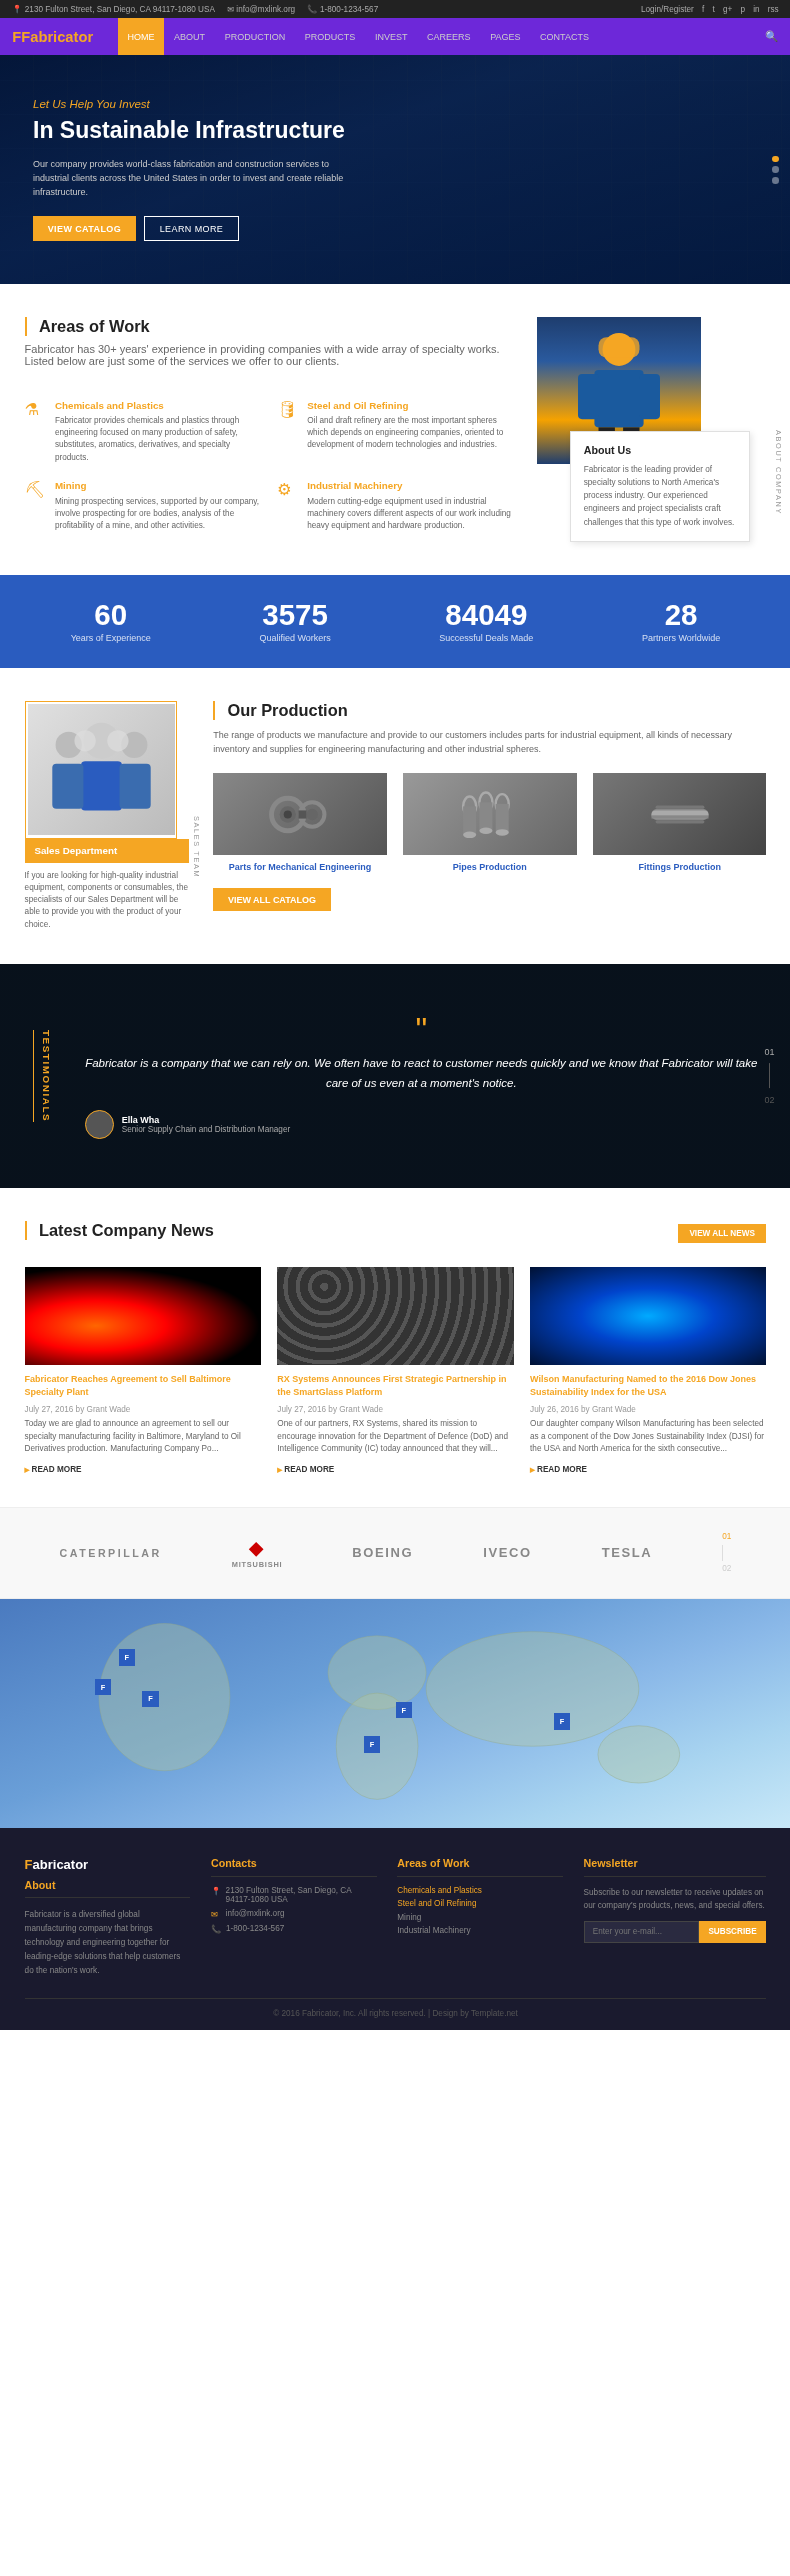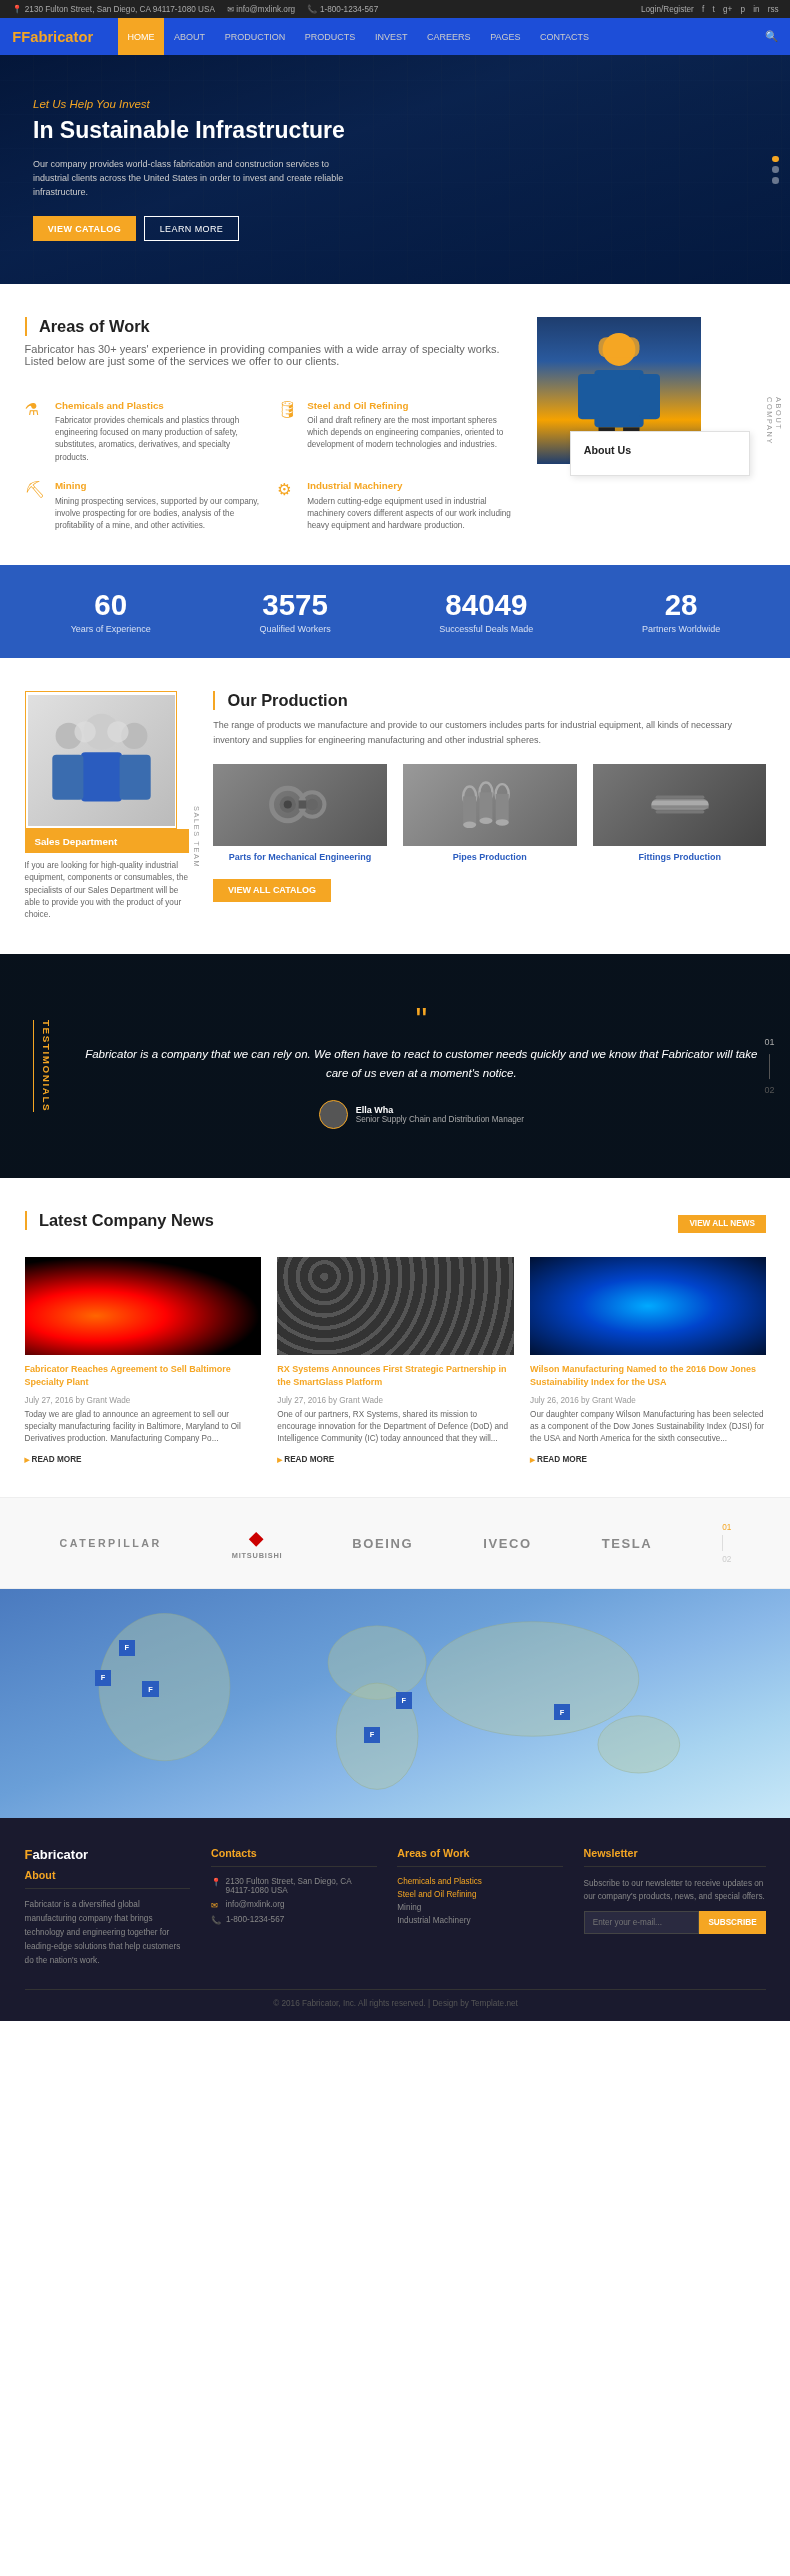--- a/index.html
+++ b/index.html
@@ -14,21 +14,21 @@
       display: flex;
       justify-content: space-between;
       align-items: center;
     }
     .top-bar-left { display: flex; gap: 12.3px; }
     .top-bar-right { display: flex; gap: 8.2px; align-items: center; }
     .top-bar a { color: #aaa; text-decoration: none; }
 
     
     .navbar {
-      background: #1d4ed8;
+      background: #6d28d9;
       display: flex;
       align-items: center;
       padding: 0 12.3px;
       height: 37px;
     }
     .logo {
       color: #fff;
       font-size: 14.7px;
       font-weight: bold;
       margin-right: 24.6px;
@@ -182,21 +182,21 @@
       font-weight: bold;
       text-transform: uppercase;
       letter-spacing: 1.6px;
       margin-right: 33px;
       border-left: 1.6px solid #f5a623;
       padding-left: 6.6px;
     }
     .testimonial-content { flex: 1; text-align: center; }
     .quote-mark { font-size: 33px; color: #f5a623; line-height: 1; margin-bottom: 8.2px; }
     .testimonial-text { color: #fff; font-size: 11.5px; line-height: 1.7; margin-bottom: 16.4px; font-style: italic; }
-    .testimonial-author { display: flex; align-items: center; justify-content: center; gap: 8.2px; }
+    .testimonial-author { display: flex; align-items: center; gap: 8.2px; }
     .author-avatar {
       width: 29px; height: 29px; border-radius: 50%;
       background: #555; border: 1.6px solid #f5a623;
     }
     .author-info { text-align: left; }
     .author-name { color: #fff; font-size: 9px; font-weight: bold; }
     .author-title { color: #aaa; font-size: 8.2px; }
     .testimonial-nav { position: absolute; right: 16.4px; top: 50%; transform: translateY(-50%); display: flex; flex-direction: column; gap: 4.1px; }
 
     
@@ -415,20 +415,21 @@
               <rect x="0" y="50" width="25" height="55" rx="5" fill="#1a5a9e"></rect>
               <rect x="75" y="50" width="25" height="55" rx="5" fill="#1a5a9e"></rect>
               <rect x="25" y="115" width="20" height="25" fill="#222"></rect>
               <rect x="55" y="115" width="20" height="25" fill="#222"></rect>
               <rect x="25" y="5" width="50" height="25" rx="10" fill="#f5a623" opacity="0.8"></rect>
             </svg>
           </div>
         </div>
         <div class="about-card">
           <div class="about-card-title">About Us</div>
+          <div class="about-card-desc">Fabricator is the leading provider of specialty solutions to North America's process industry. Our experienced engineers and project specialists craft challenges that this type of work involves.</div>
         </div>
         <div class="about-side-text">ABOUT COMPANY</div>
       </div>
     </div>
   </div>
 </section>
 
 <section class="stats-bar">
   <div class="stat-item">
     <div class="stat-number">60</div>

